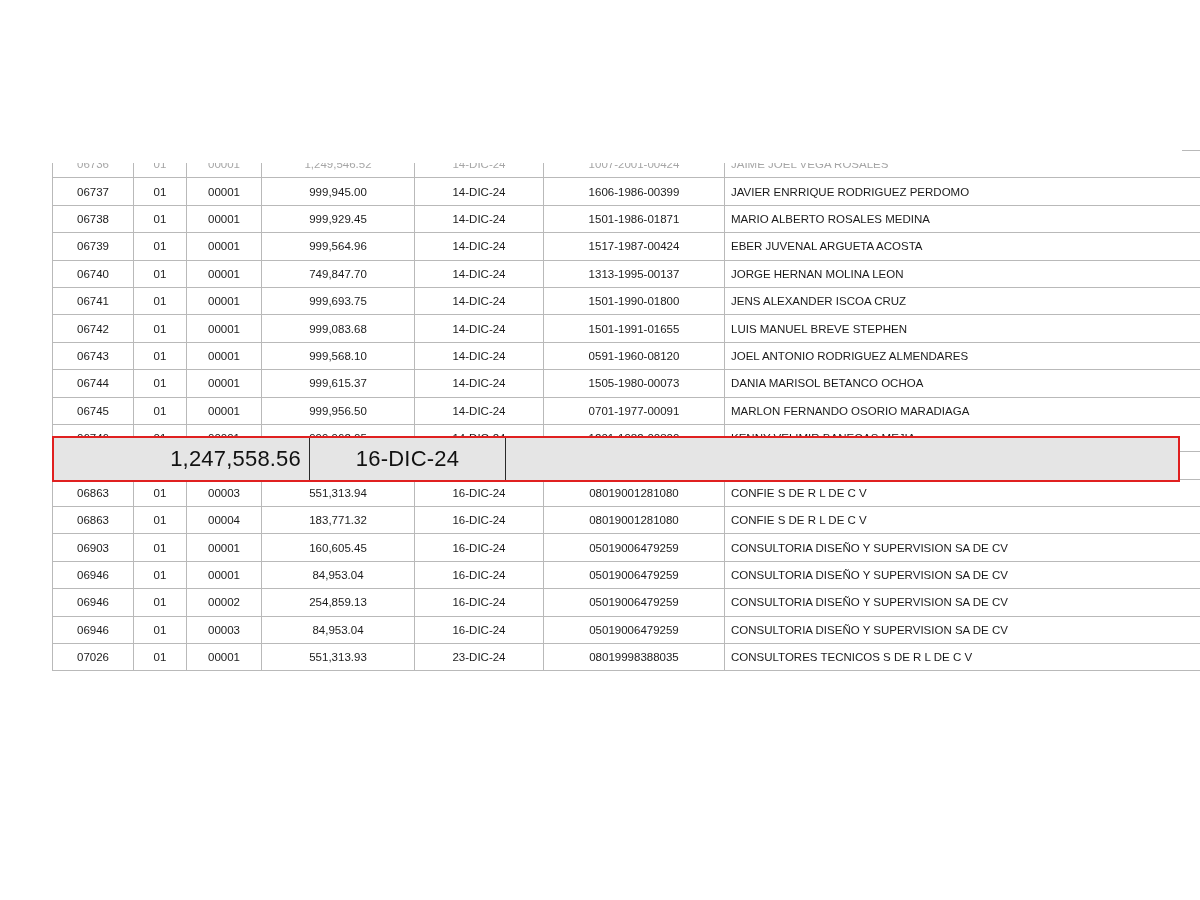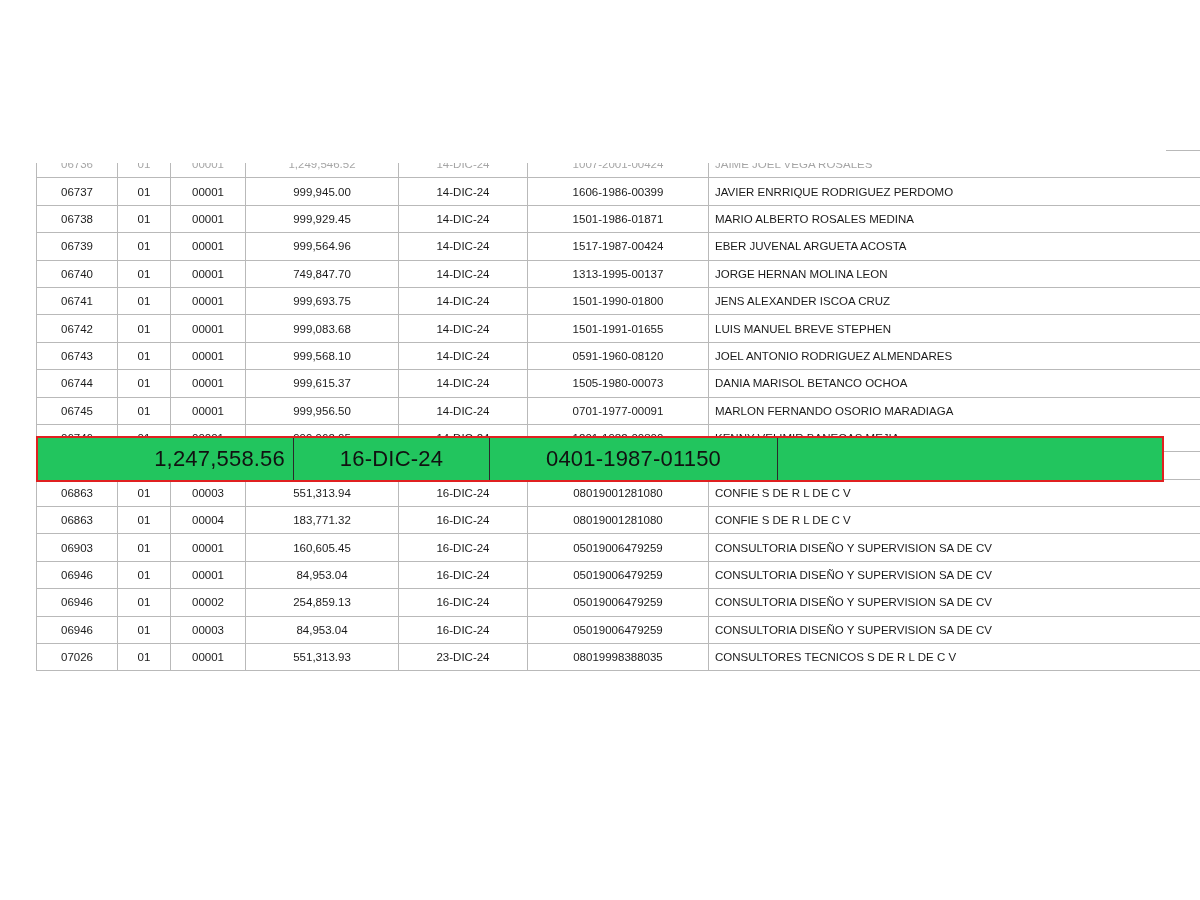--- a/index.html
+++ b/index.html
@@ -9,21 +9,21 @@
   }
   body {
     width: 1200px;
     height: 900px;
     font-family: "Liberation Sans", sans-serif;
     position: relative;
     overflow: hidden;
   }
   .page {
     position: absolute;
-    left: 0;
+    left: 16px;
     top: 0;
     width: 978px;
     height: 900px;
     background: #ffffff;
   }
   .doc-scan {
     position: absolute;
     left: 36px;
     top: 150px;
     width: 1130px;
@@ -75,21 +75,21 @@
   }
 
   
   .highlight-row {
     position: absolute;
     left: 0;
     top: 286px;
     width: 1128px;
     height: 46px;
     border: 2px solid #e02020;
-    background: #22c55e;
+    background: #e5e5e5;
     box-sizing: border-box;
     display: flex;
     align-items: flex-start;
     z-index: 10;
   }
   .hl-cell {
     font-size: 22px;
     color: #111111;
     letter-spacing: 0.2px;
     box-sizing: border-box;
@@ -323,17 +323,16 @@
           <td class="c-id">08019998388035</td>
           <td class="c-name">CONSULTORES TECNICOS S DE R L DE C V</td>
         </tr>
 
       </tbody>
     </table>
 
     <div class="highlight-row">
       <div class="hl-cell hl-amount">1,247,558.56</div>
       <div class="hl-cell hl-date">16-DIC-24</div>
-      <div class="hl-cell hl-id">0401-1987-01150</div>
     </div>
 
   </div>
 </div>
 
 </body></html>

